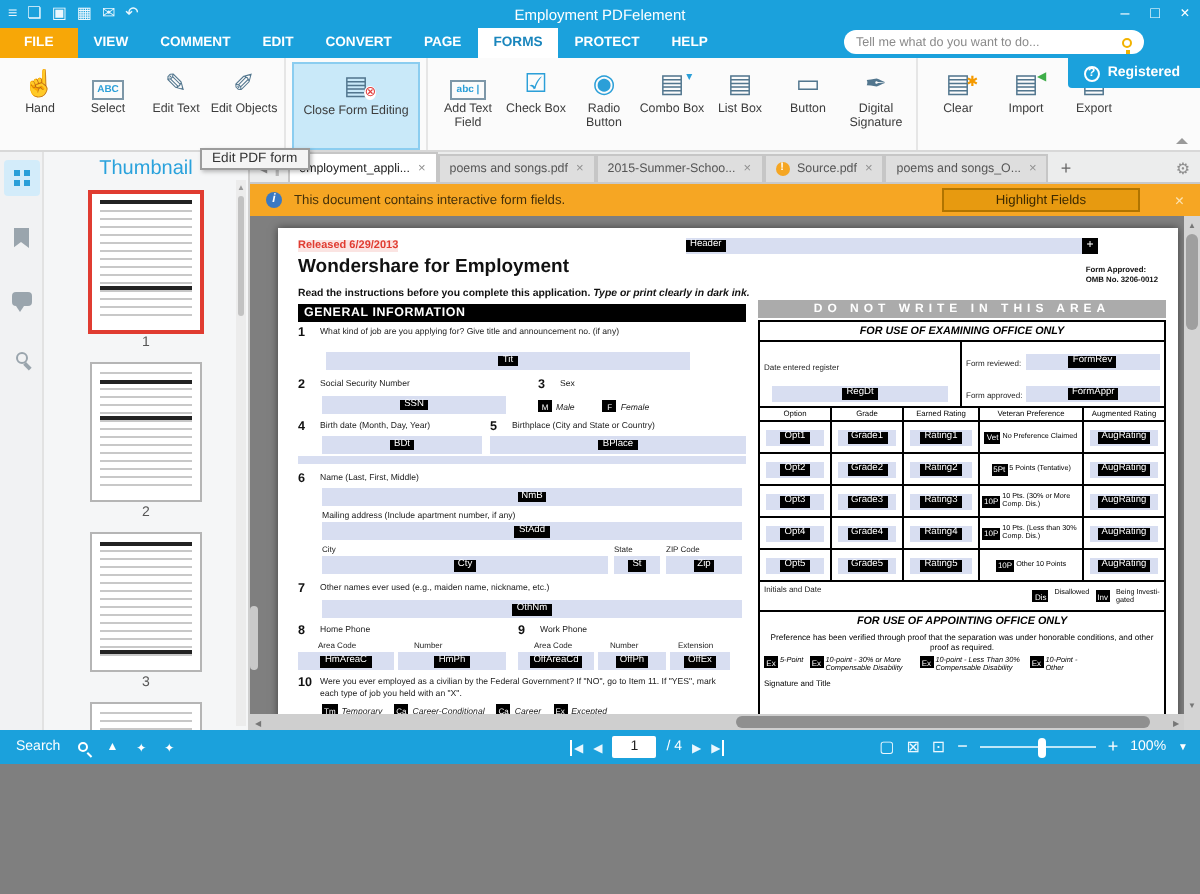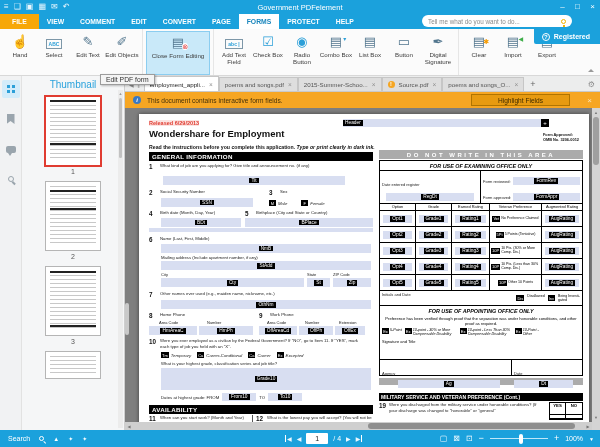--- a/index.html
+++ b/index.html
@@ -38,21 +38,21 @@
 .sub-arrow{position:absolute;font-size:6px;right:-4px;bottom:2px}
 .sub-star{position:absolute;font-size:7px;right:-4px;top:0;color:#f59a00}
 .registered{position:absolute;right:0;top:0;height:15px;background:#1ba1dc;color:#fff;font-size:7px;font-weight:bold;display:flex;align-items:center;gap:4px;padding:0 10px 0 8px;border-bottom-left-radius:2px}
 .qmark{width:8px;height:8px;border:1px solid #fff;border-radius:50%;font-size:6px;line-height:7px;text-align:center;font-weight:bold}
 .collapse-caret{position:absolute;right:6px;bottom:3px;width:0;height:0;border-left:3px solid transparent;border-right:3px solid transparent;border-bottom:3px solid #9a9a9a}
 
 
 .tooltip{position:absolute;left:100px;top:74px;background:#f4f4f4;border:1px solid #9c9c9c;font-size:6.8px;color:#333;padding:1px 5px;z-index:60;box-shadow:1px 1px 2px rgba(0,0,0,.25)}
 
 
-.main{display:flex;height:354px}
+.main{display:flex;height:289px}
 .sidebar{width:125px;display:flex;background:#f5f6f7;border-right:1px solid #cfcfcf}
 .iconstrip{width:22px;background:#f1f2f3;border-right:1px solid #e2e2e2;display:flex;flex-direction:column;align-items:center;padding-top:4px;gap:12px}
 .stripbtn{width:18px;height:18px;display:flex;align-items:center;justify-content:center;border-radius:2px}
 .stripbtn.active{background:#d3ecfa}
 .ic-thumb{width:3px;height:3px;background:#2b9fd8;box-shadow:5px 0 0 #2b9fd8,0 5px 0 #2b9fd8,5px 5px 0 #2b9fd8;margin:-5px 0 0 -5px}
 .ic-bm{width:8px;height:10px;background:#9aa5ad;clip-path:polygon(0 0,100% 0,100% 100%,50% 70%,0 100%)}
 .ic-cm{width:10px;height:7px;background:#9aa5ad;border-radius:2px;position:relative}
 .ic-cm::after{content:"";position:absolute;left:2px;bottom:-3px;border-left:2px solid transparent;border-right:2px solid transparent;border-top:3px solid #9aa5ad}
 .ic-mag{width:6px;height:6px;border:1.5px solid #9aa5ad;border-radius:50%;position:relative}
 .ic-mag::after{content:"";position:absolute;left:4px;top:4px;width:4px;height:1.5px;background:#9aa5ad;transform:rotate(45deg);transform-origin:0 0}
@@ -179,21 +179,21 @@
 
   <div class="titlebar">
     <div class="qa">
       <span>≡</span>
       <span>❏</span>
       <span>▣</span>
       <span>▦</span>
       <span>✉</span>
       <span>↶</span>
     </div>
-    <div class="tb-title">Government PDFelement</div>
+    <div class="tb-title">Employment PDFelement</div>
     <div class="winctl">
       <span class="winbtn">–</span>
       <span class="winbtn">□</span>
       <span class="winbtn close">×</span>
     </div>
   </div>
 
   <div class="ribbon">
     <div class="rtab file">FILE</div>
     <div class="rtab">VIEW</div>

